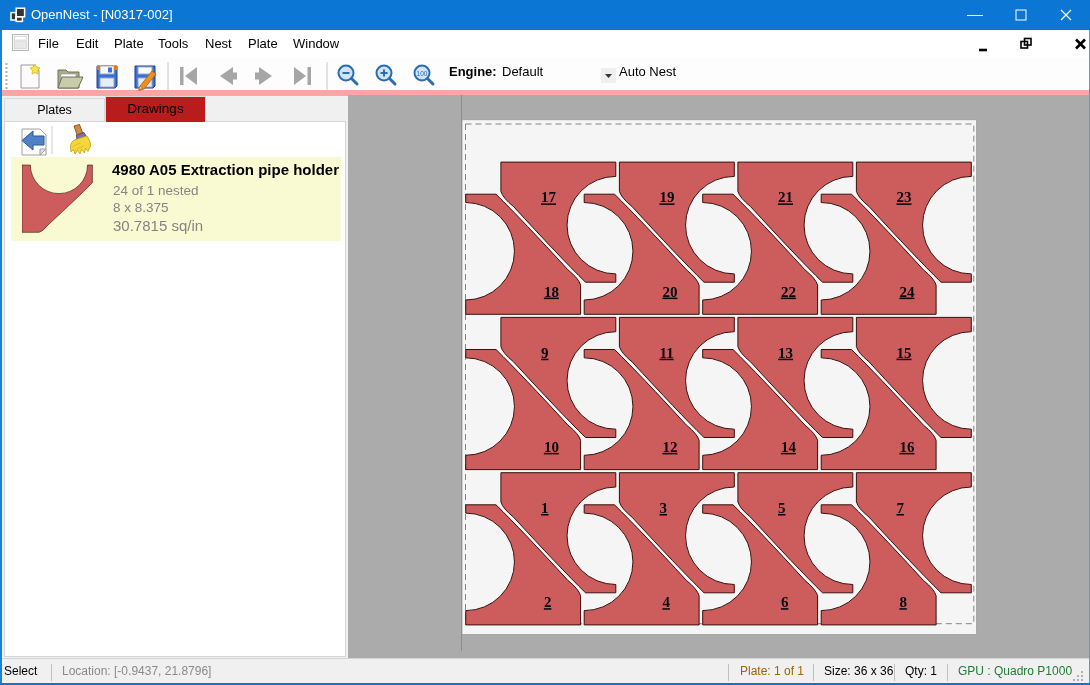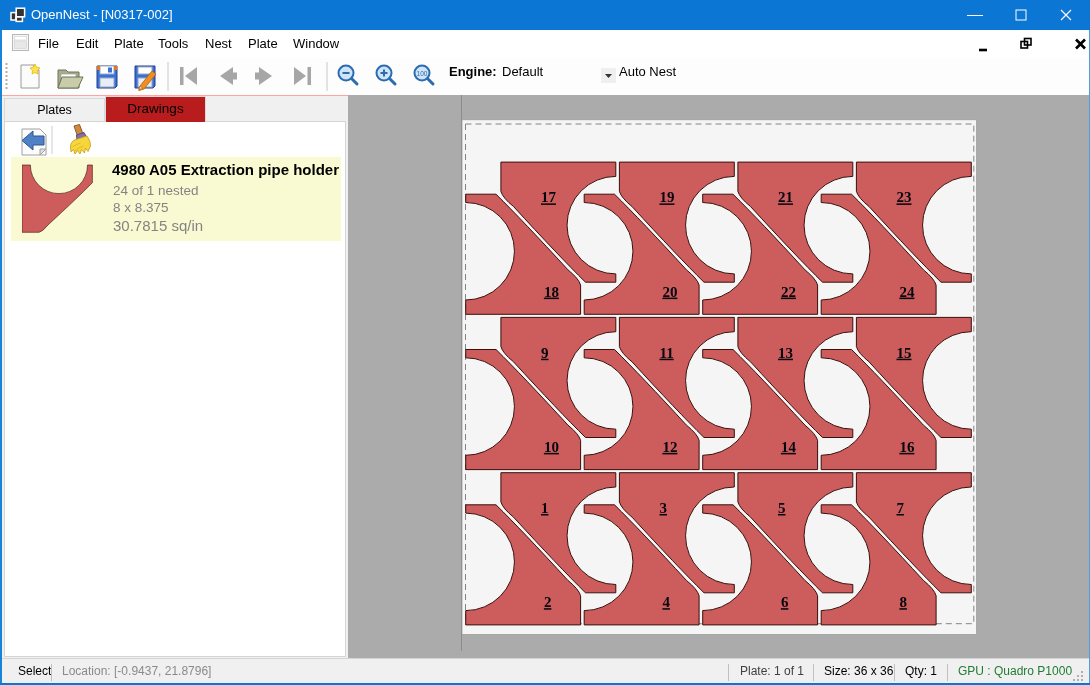--- a/index.html
+++ b/index.html
@@ -6,21 +6,21 @@
   html,body { width:1090px; height:685px; overflow:hidden; font-family:"Liberation Sans", sans-serif; }
   .abs { position:absolute; }
   #win { position:relative; width:1090px; height:685px; background:#fff;border-radius:14px; }
   
   #titlebar { left:0; top:0; width:1090px; height:30px; background:#0b76d4; color:#fff; }
   #title-text { left:31px; top:7px; font-size:13px; color:#fff; }
   
   #menubar { left:0; top:30px; width:1066px; height:28px; background:#fff; border-left:2px solid #f9a8d4;text-align:center; }
   .menu-item { position:absolute; top:6px; font-size:13px; color:#000; }
   
-  #toolbar { left:0; top:58px; width:1090px; height:38px; background:#fdfdfd; border-bottom:1px solid #fca5a5; border-left:2px solid #1883d7;}
+  #toolbar { left:0; top:58px; width:1090px; height:38px; background:#fdfdfd; border-bottom:6px solid #fca5a5; border-left:2px solid #1883d7;}
   
   #leftpanel { left:0; top:96px; width:348px; height:562px; background:#f0f0f0; border-left:2px solid #1883d7; }
   #tabstrip { position:absolute; left:0; top:0; width:348px; height:26px; z-index:5; }
   .tab { position:absolute; font-size:13px; text-align:center; }
   #panelbody { position:absolute; left:2px; top:25px; width:342px; height:536px; background:#ffffff; border:1px solid #d5d5d5; }
   #item { position:absolute; left:6px; top:35px; width:330px; height:84px; background:#fafad2; }
   
   #canvas { left:348px; top:95px; width:742px; height:563px; background:#ababab; }
   
   #statusbar { left:0; top:658px; width:1090px; height:27px; background:#f0f0f0; border-top:1px solid #d5d5d5; border-bottom:2px solid #0b76d4; font-size:12px; }
@@ -248,25 +248,25 @@
         <text x="314.4" y="512.2" text-decoration="underline">4</text>
         <text x="430.0" y="418.0" text-decoration="underline">5</text>
         <text x="432.9" y="512.2" text-decoration="underline">6</text>
         <text x="548.5" y="418.0" text-decoration="underline">7</text>
         <text x="551.4" y="512.2" text-decoration="underline">8</text>
       </g>
     </svg>
   </div>
 
   <div class="abs" id="statusbar">
-    <div class="abs" style="left:18px;top:5px;color:#000">Select</div>
+    <div class="abs" style="left:4px;top:5px;color:#000">Select</div>
     <div class="sep" style="left:51px"></div>
     <div class="abs" style="left:62px;top:5px;color:#8a8a8a">Location: [-0.9437, 21.8796]</div>
     <div class="sep" style="left:728px"></div>
-    <div class="abs" style="left:740px;top:5px;color:#404040">Plate: 1 of 1</div>
+    <div class="abs" style="left:740px;top:5px;color:#a16207">Plate: 1 of 1</div>
     <div class="sep" style="left:813px"></div>
     <div class="abs" style="left:824px;top:5px;color:#000">Size: 36 x 36</div>
     <div class="sep" style="left:894px"></div>
     <div class="abs" style="left:905px;top:5px;color:#000">Qty: 1</div>
     <div class="sep" style="left:947px"></div>
     <div class="abs" style="left:958px;top:5px;color:#1e7d32">GPU : Quadro P1000</div>
     <svg class="abs" style="left:1072px;top:11px" width="14" height="13">
       <g fill="#b0b0b0">
           <rect x="9" y="9" width="2" height="2"></rect>
           <rect x="9" y="5" width="2" height="2"></rect>

